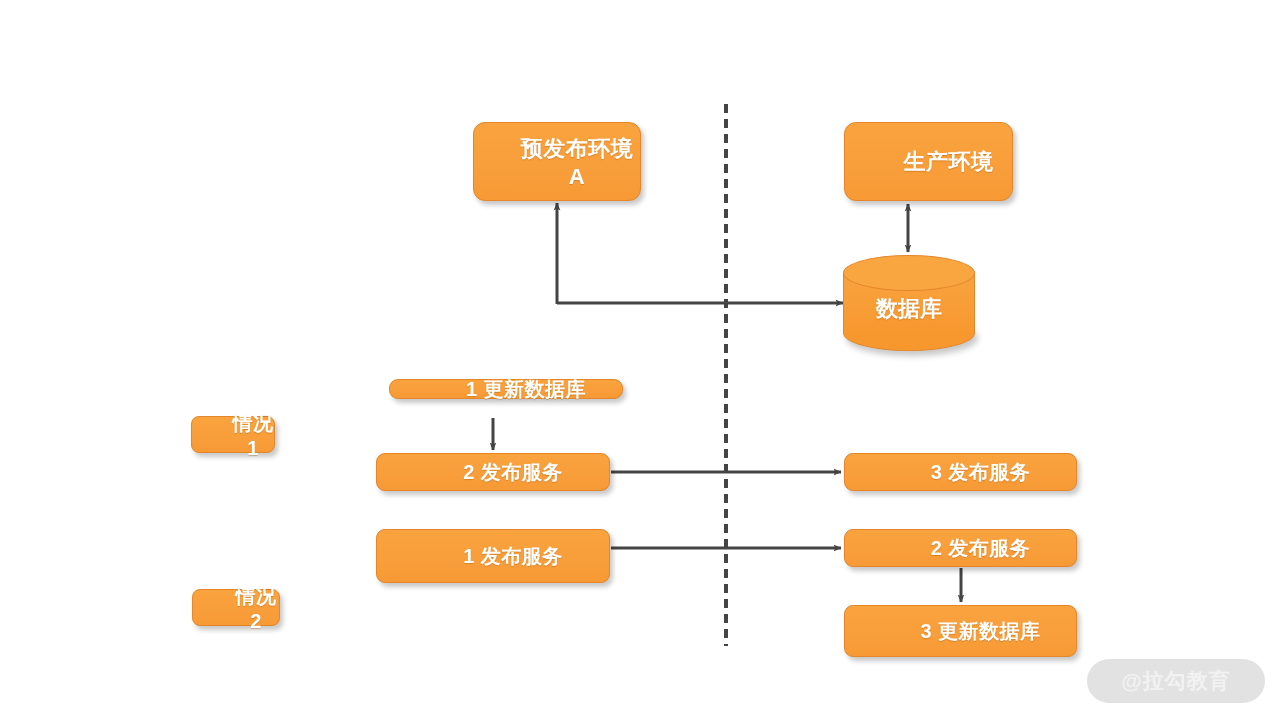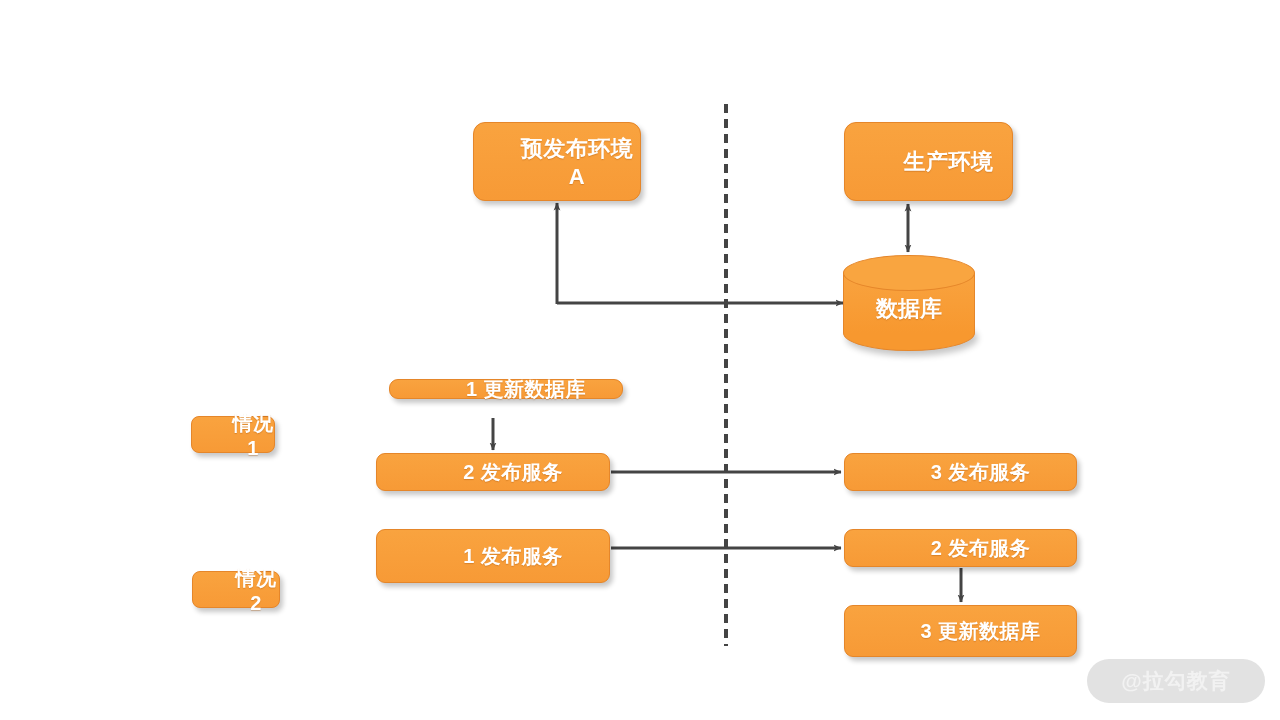--- a/index.html
+++ b/index.html
@@ -191,21 +191,21 @@
   </div>
 
   <div class="node step" style="left:376px; top:453px; width:234px; height:38px;">
     <span>2 发布服务</span>
   </div>
 
   <div class="node step" style="left:844px; top:453px; width:233px; height:38px;">
     <span>3 发布服务</span>
   </div>
 
-  <div class="node case-label" style="left:192px; top:571px; width:88px; height:37px;">
+  <div class="node case-label" style="left:192px; top:589px; width:88px; height:37px;">
     <span>情况2</span>
   </div>
 
   <div class="node step" style="left:376px; top:529px; width:234px; height:54px;">
     <span>1 发布服务</span>
   </div>
 
   <div class="node step" style="left:844px; top:529px; width:233px; height:38px;">
     <span>2 发布服务</span>
   </div>

